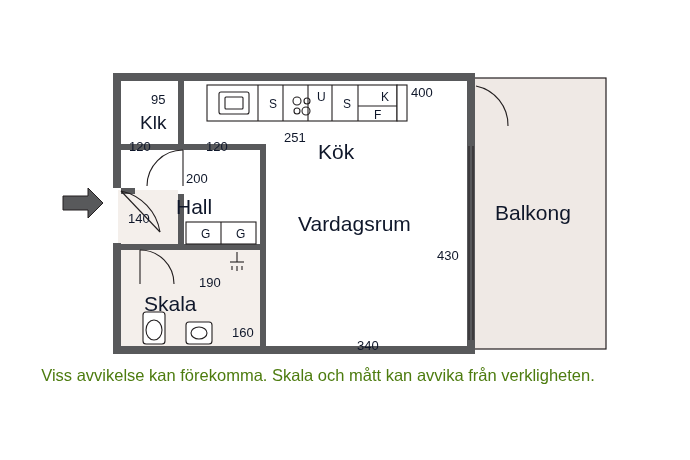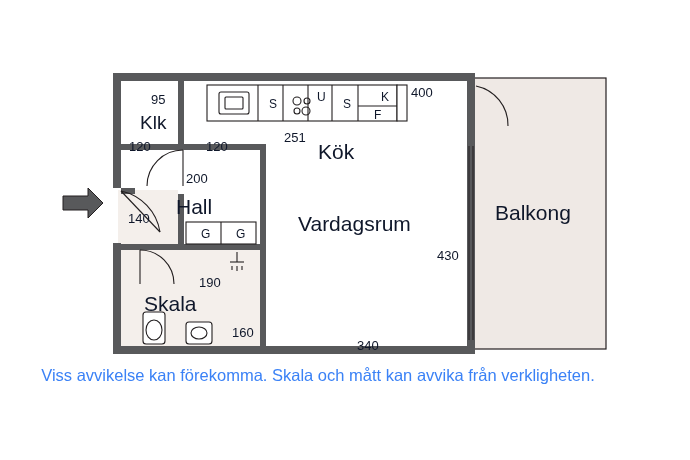--- a/index.html
+++ b/index.html
@@ -40,21 +40,21 @@
   .fix {
     font-size: 12px;
   }
   .caption {
     position: absolute;
     left: 0;
     top: 366px;
     width: 636px;
     text-align: center;
     font-size: 16.5px;
-    color: #3b82f6;
+    color: #4d7c0f;
     font-weight: 400;
   }
 </style>
 </head>
 <body>
 
 <svg id="plan" viewBox="0 0 690 460">
 
   <rect x="474" y="78" width="132" height="271" fill="#efe9e5" stroke="#231f20" stroke-width="1.2"></rect>
 

